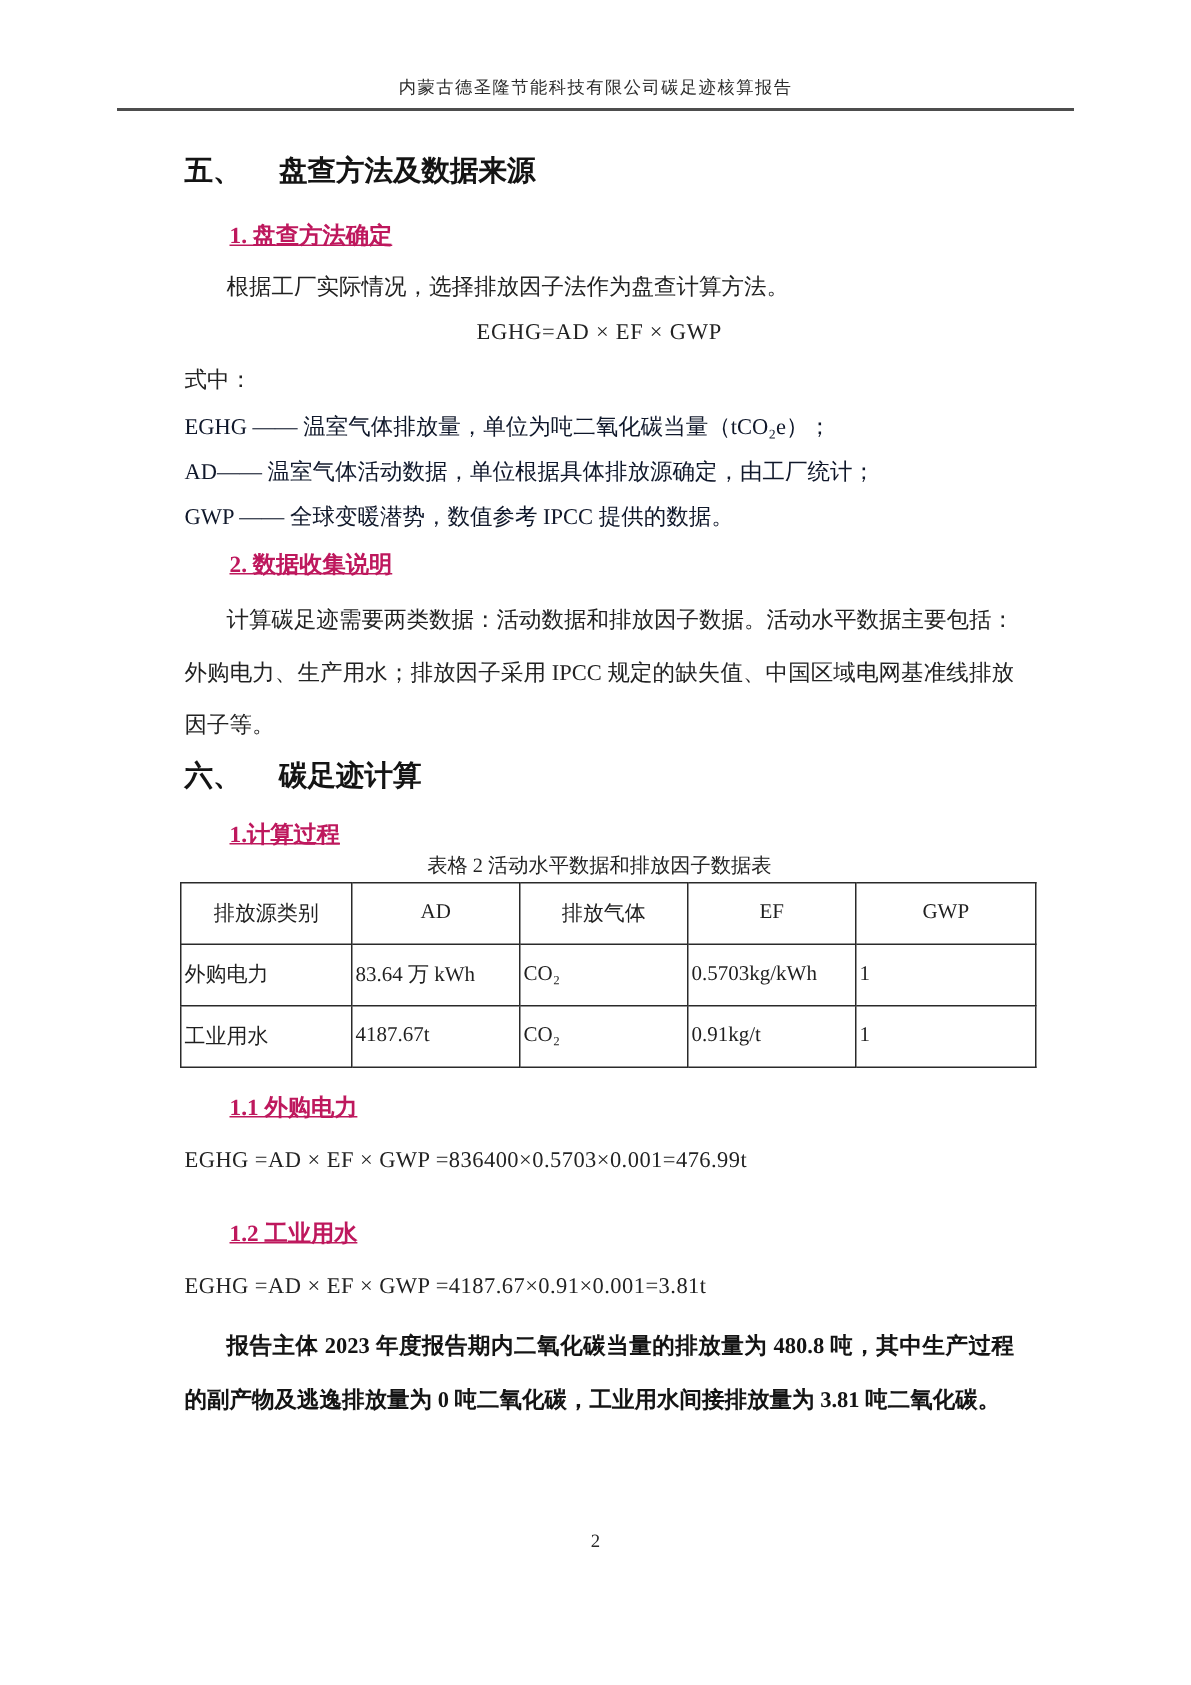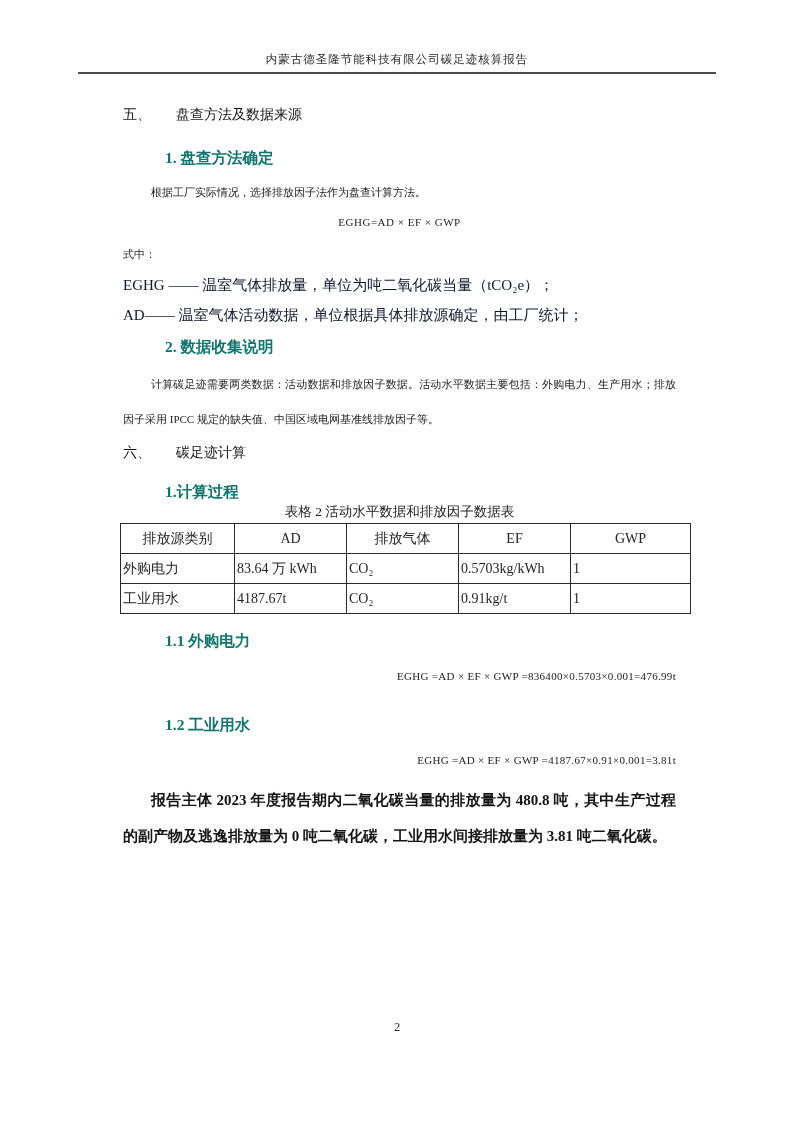--- a/index.html
+++ b/index.html
@@ -24,43 +24,44 @@
   .doc-header .header-title {
     font-size: 11.5px;
     line-height: 15px;
     letter-spacing: 1px;
     color: #2a2a2a;
   }
 
   .content { margin: 0 118px 0 123px; }
 
   h1.sec {
-    font-size: 14px;
-    font-weight: 400;
+    font-size: 19px;
+    font-weight: 700;
     line-height: 27px;
     color: #141414;
   }
   h1.sec .sec-title { margin-left: 25px; }
   #h1-5 { margin-top: 27px; }
   #h1-6 { margin-top: 2px; line-height: 28px; }
 
   h2.sub {
     font-size: 15.5px;
     font-weight: 700;
     line-height: 22px;
-    margin-left: 42px;
-    color: #0f766e;
+    margin-left: 30px;
+    color: #be185d;
+    text-decoration: underline;
   }
   #h2-51 { margin-top: 19px; }
   #h2-52 { margin-top: 6px; }
   #h2-61 { margin-top: 14px; }
   #h2-11 { margin-top: 16px; }
   #h2-12 { margin-top: 26px; }
 
-  p.body { font-size: 11px; line-height: 24px; color: #222222; }
+  p.body { font-size: 15px; line-height: 24px; color: #222222; }
   #p-method { margin-top: 11px; text-indent: 28px; }
   #p-formula { margin-top: 6px; text-align: center; letter-spacing: 0.5px; }
   #p-shizhong { margin-top: 10px; line-height: 20px; }
 
   .defs { margin-top: 6px; }
   .defs p { font-size: 15px; line-height: 30px; color: #0f172a; }
 
   #p-collect { margin-top: 9px; line-height: 35px; text-indent: 28px; text-align: justify; }
 
   #p-intro { margin-top: 2px; margin-left: 56px; }
@@ -79,25 +80,25 @@
     width: 570px;
     border-collapse: collapse;
     table-layout: fixed;
   }
   table.data-table th, table.data-table td {
     border: 1px solid #2a2a2a;
     height: 30px;
     font-size: 14px;
     font-weight: 400;
     vertical-align: middle;
-    padding: 0 2px;
+    padding: 11px 2px;
     color: #1f1f1f;
   }
 
-  #p-calc1, #p-calc2 { margin-top: 12px; letter-spacing: 0.3px; text-align: right; }
+  #p-calc1, #p-calc2 { margin-top: 12px; letter-spacing: 0.3px; }
 
   #p-conclusion {
     margin-top: 10px;
     font-size: 15px;
     font-weight: 700;
     line-height: 36px;
     text-indent: 28px;
     text-align: justify;
     color: #141414;
     text-decoration-thickness: 1.5px;
@@ -133,20 +134,21 @@
 
     <p class="body" id="p-method">根据工厂实际情况，选择排放因子法作为盘查计算方法。</p>
 
     <p class="body" id="p-formula">EGHG=AD × EF × GWP</p>
 
     <p class="body" id="p-shizhong">式中：</p>
 
     <div class="defs">
       <p>EGHG —— 温室气体排放量，单位为吨二氧化碳当量（tCO₂e）；</p>
       <p>AD—— 温室气体活动数据，单位根据具体排放源确定，由工厂统计；</p>
+      <p>GWP —— 全球变暖潜势，数值参考 IPCC 提供的数据。</p>
     </div>
 
     <h2 class="sub" id="h2-52">2. 数据收集说明</h2>
 
     <p class="body" id="p-collect">计算碳足迹需要两类数据：活动数据和排放因子数据。活动水平数据主要包括：外购电力、生产用水；排放因子采用 IPCC 规定的缺失值、中国区域电网基准线排放因子等。</p>
 
     <h1 class="sec" id="h1-6">
       <span>六、</span><span class="sec-title">碳足迹计算</span>
     </h1>
 

